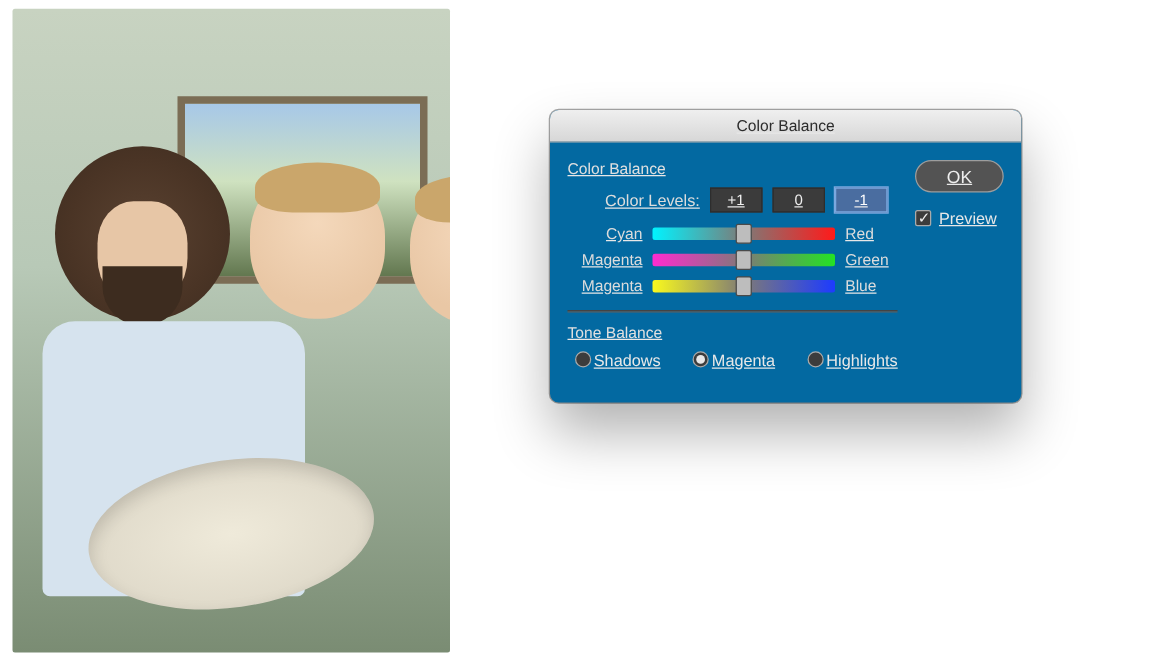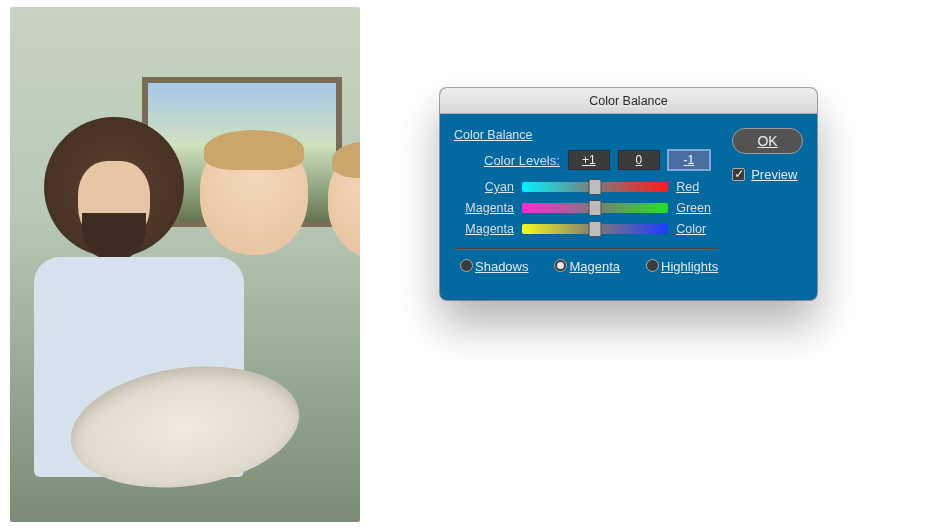--- a/index.html
+++ b/index.html
@@ -103,25 +103,26 @@
           <div class="knob" style="left:50%"></div>
         </div>
         <span class="sr">Green</span>
       </div>
 
       <div class="slider-row">
         <span class="sl">Magenta</span>
         <div class="track t-yb">
           <div class="knob" style="left:50%"></div>
         </div>
-        <span class="sr">Color</span>
+        <span class="sr">Blue</span>
       </div>
 
       <div class="divider"></div>
 
+      <div class="section-label">Tone Balance</div>
 
       <div class="radio-row">
         <div class="radio">
           <span class="ro"></span>
           <span>Shadows</span>
         </div>
         <div class="radio">
           <span class="ro on"></span>
           <span>Magenta</span>
         </div>

